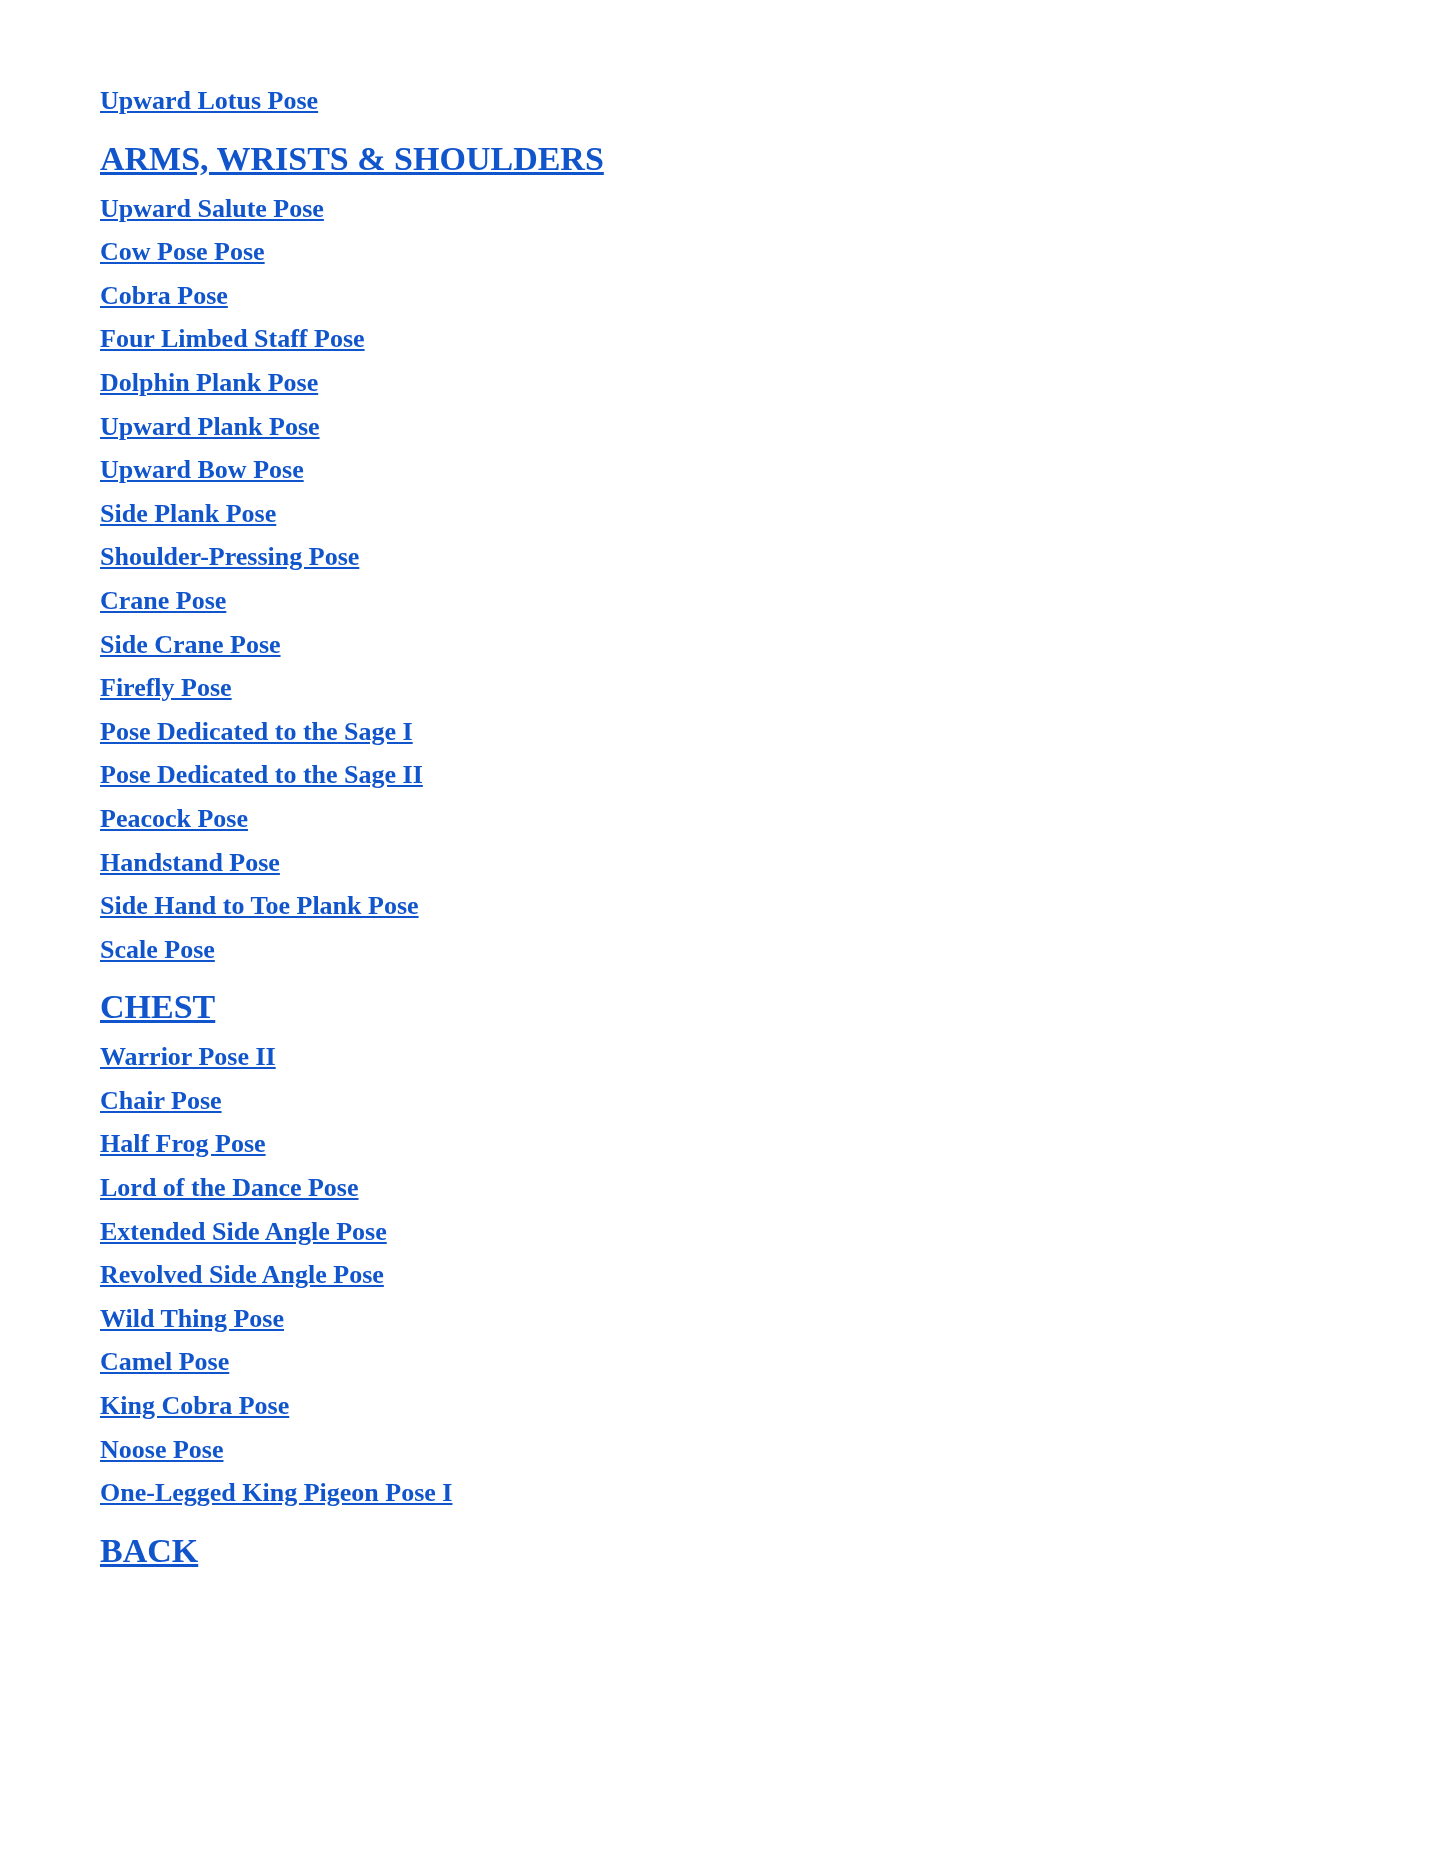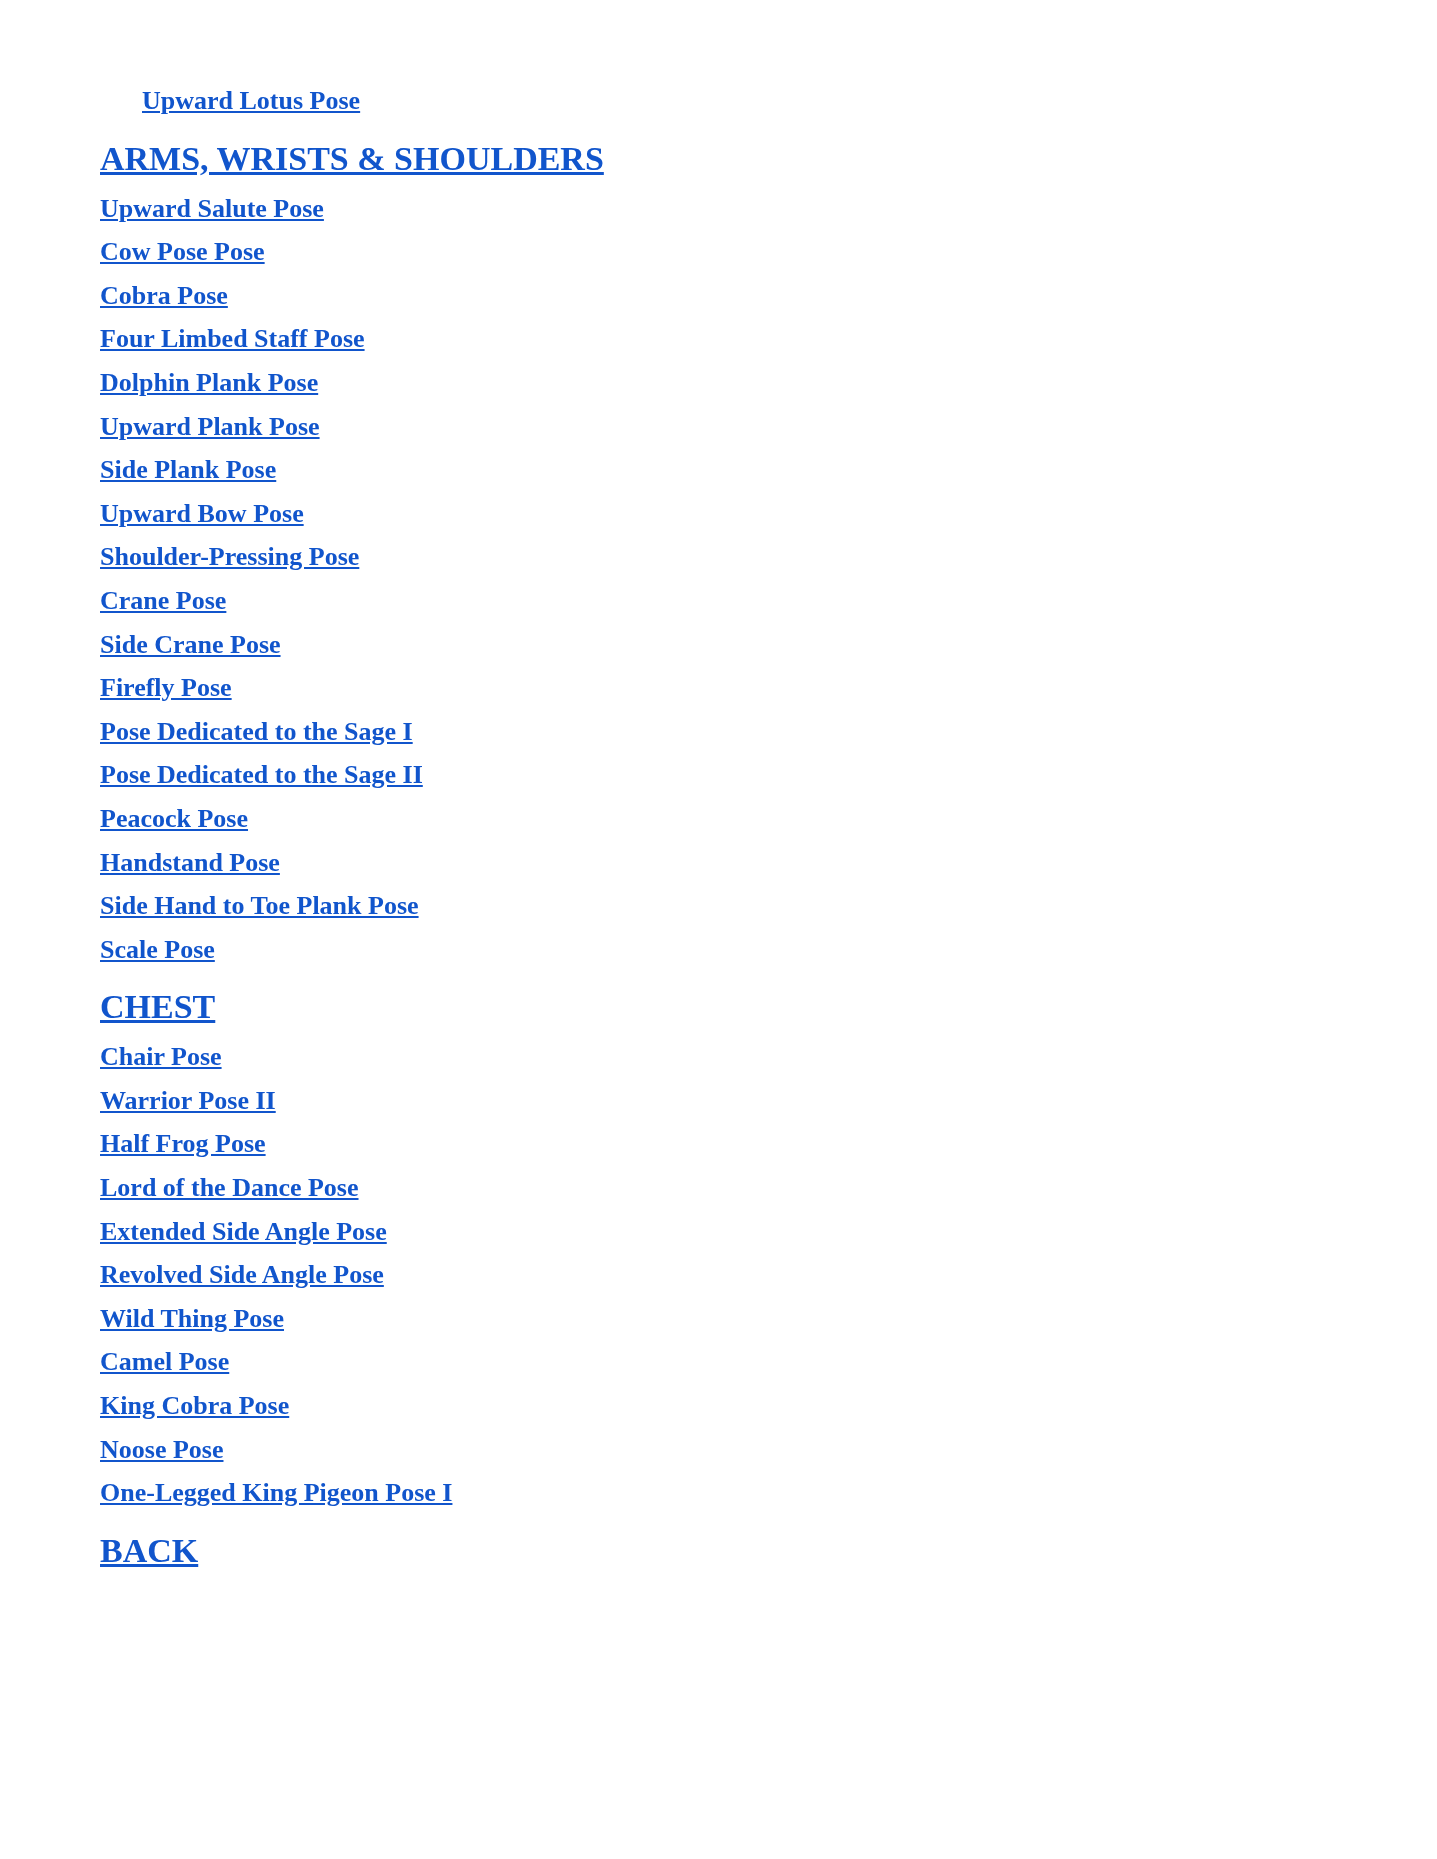--- a/index.html
+++ b/index.html
@@ -38,50 +38,50 @@
     }
 
     .group {
       margin-bottom: 4px;
     }
   </style>
 </head>
 <body>
 
 <div>
-  <div style="margin-bottom: 8px; margin-left: 42px;">
+  <div style="margin-bottom: 8px;">
     <a class="link-item">Upward Lotus Pose</a>
   </div>
 
   <div>
       <div class="group">
         <a class="section-header">ARMS, WRISTS &amp; SHOULDERS</a>
         <a class="link-item">Upward Salute Pose</a>
         <a class="link-item">Cow Pose Pose</a>
         <a class="link-item">Cobra Pose</a>
         <a class="link-item">Four Limbed Staff Pose</a>
         <a class="link-item">Dolphin Plank Pose</a>
         <a class="link-item">Upward Plank Pose</a>
+        <a class="link-item">Upward Bow Pose</a>
         <a class="link-item">Side Plank Pose</a>
-        <a class="link-item">Upward Bow Pose</a>
         <a class="link-item">Shoulder-Pressing Pose</a>
         <a class="link-item">Crane Pose</a>
         <a class="link-item">Side Crane Pose</a>
         <a class="link-item">Firefly Pose</a>
         <a class="link-item">Pose Dedicated to the Sage I</a>
         <a class="link-item">Pose Dedicated to the Sage II</a>
         <a class="link-item">Peacock Pose</a>
         <a class="link-item">Handstand Pose</a>
         <a class="link-item">Side Hand to Toe Plank Pose</a>
         <a class="link-item">Scale Pose</a>
       </div>
       <div class="group">
         <a class="section-header">CHEST</a>
+        <a class="link-item">Warrior Pose II</a>
         <a class="link-item">Chair Pose</a>
-        <a class="link-item">Warrior Pose II</a>
         <a class="link-item">Half Frog Pose</a>
         <a class="link-item">Lord of the Dance Pose</a>
         <a class="link-item">Extended Side Angle Pose</a>
         <a class="link-item">Revolved Side Angle Pose</a>
         <a class="link-item">Wild Thing Pose</a>
         <a class="link-item">Camel Pose</a>
         <a class="link-item">King Cobra Pose</a>
         <a class="link-item">Noose Pose</a>
         <a class="link-item">One-Legged King Pigeon Pose I</a>
       </div>

